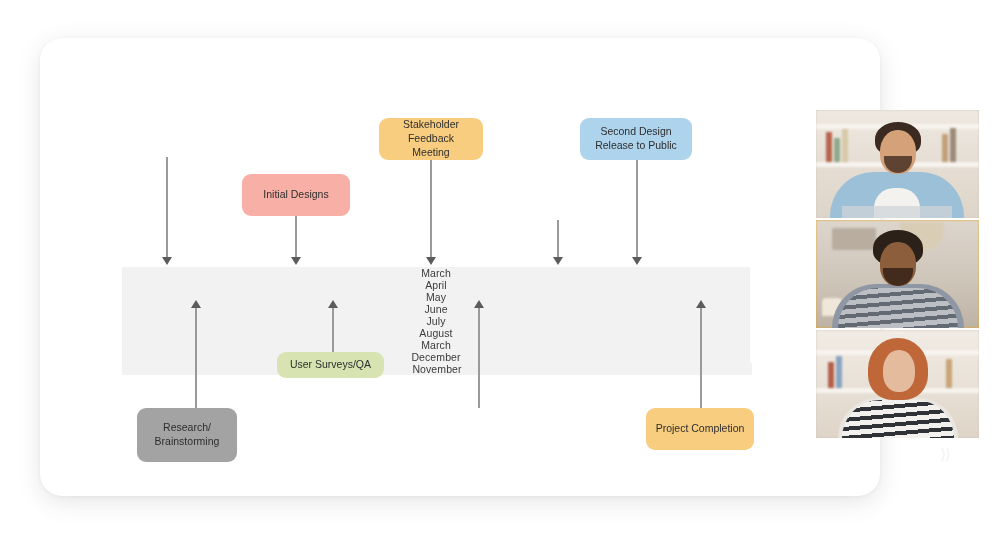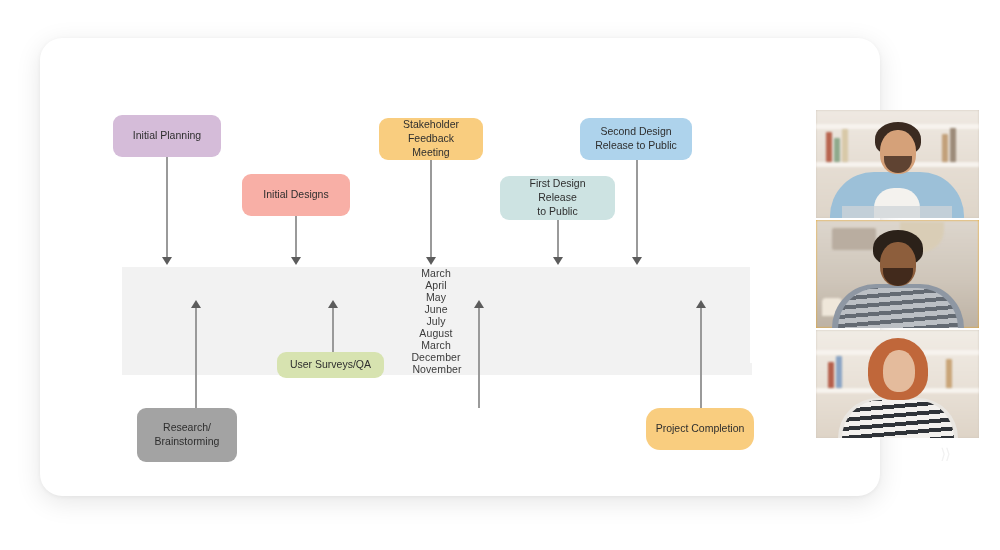--- a/index.html
+++ b/index.html
@@ -113,29 +113,26 @@
     letter-spacing:-1px;
   }
 </style>
 </head>
 <body>
 
 <div id="screen">
 
   <div id="timeline-card">
 
-    <div class="event-box" style="left:73px; top:77px; width:108px; height:42px; background:#d5bcd9;">Initial Planning</div>
 
     <div class="event-box" style="left:202px; top:136px; width:108px; height:42px; background:#f8afa6;">Initial Designs</div>
 
     <div class="event-box" style="left:339px; top:80px; width:104px; height:42px; background:#f9cd7f;">Stakeholder
 Feedback Meeting</div>
 
-    <div class="event-box" style="left:460px; top:138px; width:115px; height:44px; background:#cde3e2;">First Design Release
-to Public</div>
 
     <div class="event-box" style="left:540px; top:80px; width:112px; height:42px; background:#aed3ec;">Second Design
 Release to Public</div>
 
     <div class="connector" style="left:126px; top:119px; height:100px;"></div>
     <div class="arrow-head down" style="left:122px; top:219px;"></div>
 
     <div class="connector" style="left:255px; top:178px; height:41px;"></div>
     <div class="arrow-head down" style="left:251px; top:219px;"></div>
 
@@ -171,21 +168,21 @@
 
     <div class="arrow-head up" style="left:656px; top:262px;"></div>
     <div class="connector" style="left:660px; top:270px; height:100px;"></div>
 
     <div class="event-box" style="left:97px; top:370px; width:100px; height:54px; background:#a3a3a3;text-align:center;">Research/
 Brainstorming</div>
 
     <div class="event-box" style="left:237px; top:314px; width:107px; height:26px; background:#d7e3b0;">User Surveys/QA</div>
 
 
-    <div class="event-box" style="left:606px; top:370px; width:108px; height:42px; background:#f9cd7f;border-radius:14px;">Project Completion</div>
+    <div class="event-box" style="left:606px; top:370px; width:108px; height:42px; background:#f9cd7f;">Project Completion</div>
 
   </div>
 
   <div id="video-panel">
 
     <div class="video-tile" style="top:0;">
       <div class="bg-shelf blur"></div>
       <div class="shelf-line blur" style="top:14px;"></div>
       <div class="shelf-line blur" style="top:52px;"></div>
       <div class="book blur" style="left:10px; bottom:56px; height:30px; background:#b8654f;"></div>

